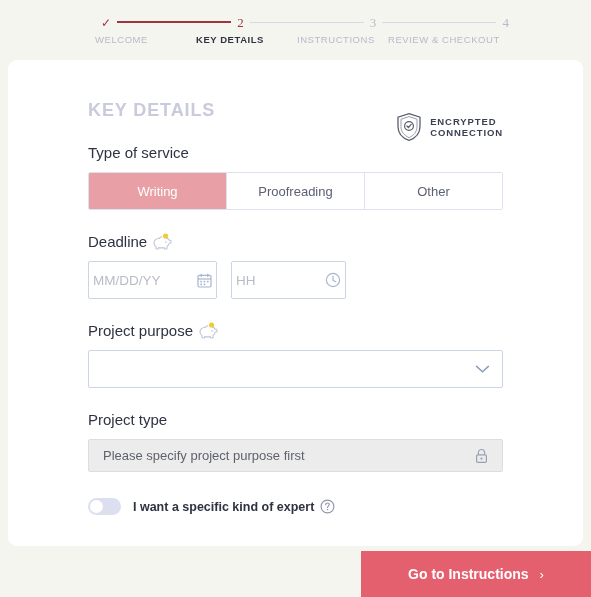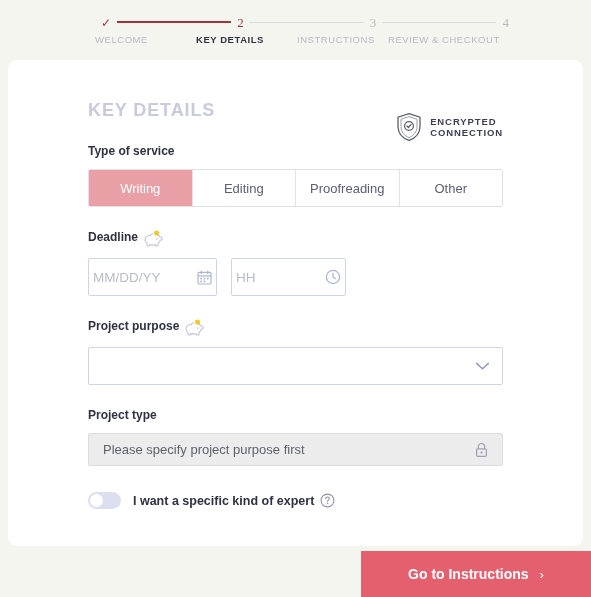--- a/index.html
+++ b/index.html
@@ -64,21 +64,21 @@
     position: absolute; right: 80px; top: 52px;
     display: flex; align-items: center; gap: 8px;
   }
   .enc-text { line-height: 1.18; }
   .enc-text div {
     font-size: 9.5px; font-weight: bold; letter-spacing: .9px;
     color: #3b3f50; text-transform: uppercase;
   }
 
   .fld-label {
-    font-size: 12px; font-weight: bold; color: #2f3242;
+    font-size: 15px; font-weight: normal; color: #2f3242;
     display: flex; gap: 6px;
   }
 
   
   .tabs {
     margin-top: 11px; display: flex;
     width: 415px; height: 38px;
     border: 1px solid #dfe2ee; border-radius: 2px; overflow: hidden;
   }
   .tab {
@@ -192,21 +192,20 @@
           <div>CONNECTION</div>
         </div>
       </div>
 
       <div class="mt-block">
         <div class="fld-label">
           <span>Type of service</span>
         </div>
         <div class="tabs">
           <div class="tab active">Writing</div>
-          <div class="tab">Editing</div>
           <div class="tab">Proofreading</div>
           <div class="tab">Other</div>
         </div>
       </div>
 
       <div class="mt-block">
         <div class="fld-label">
           <span>Deadline</span>
           <span>
             <svg width="19" height="17" viewBox="0 0 19 17">

